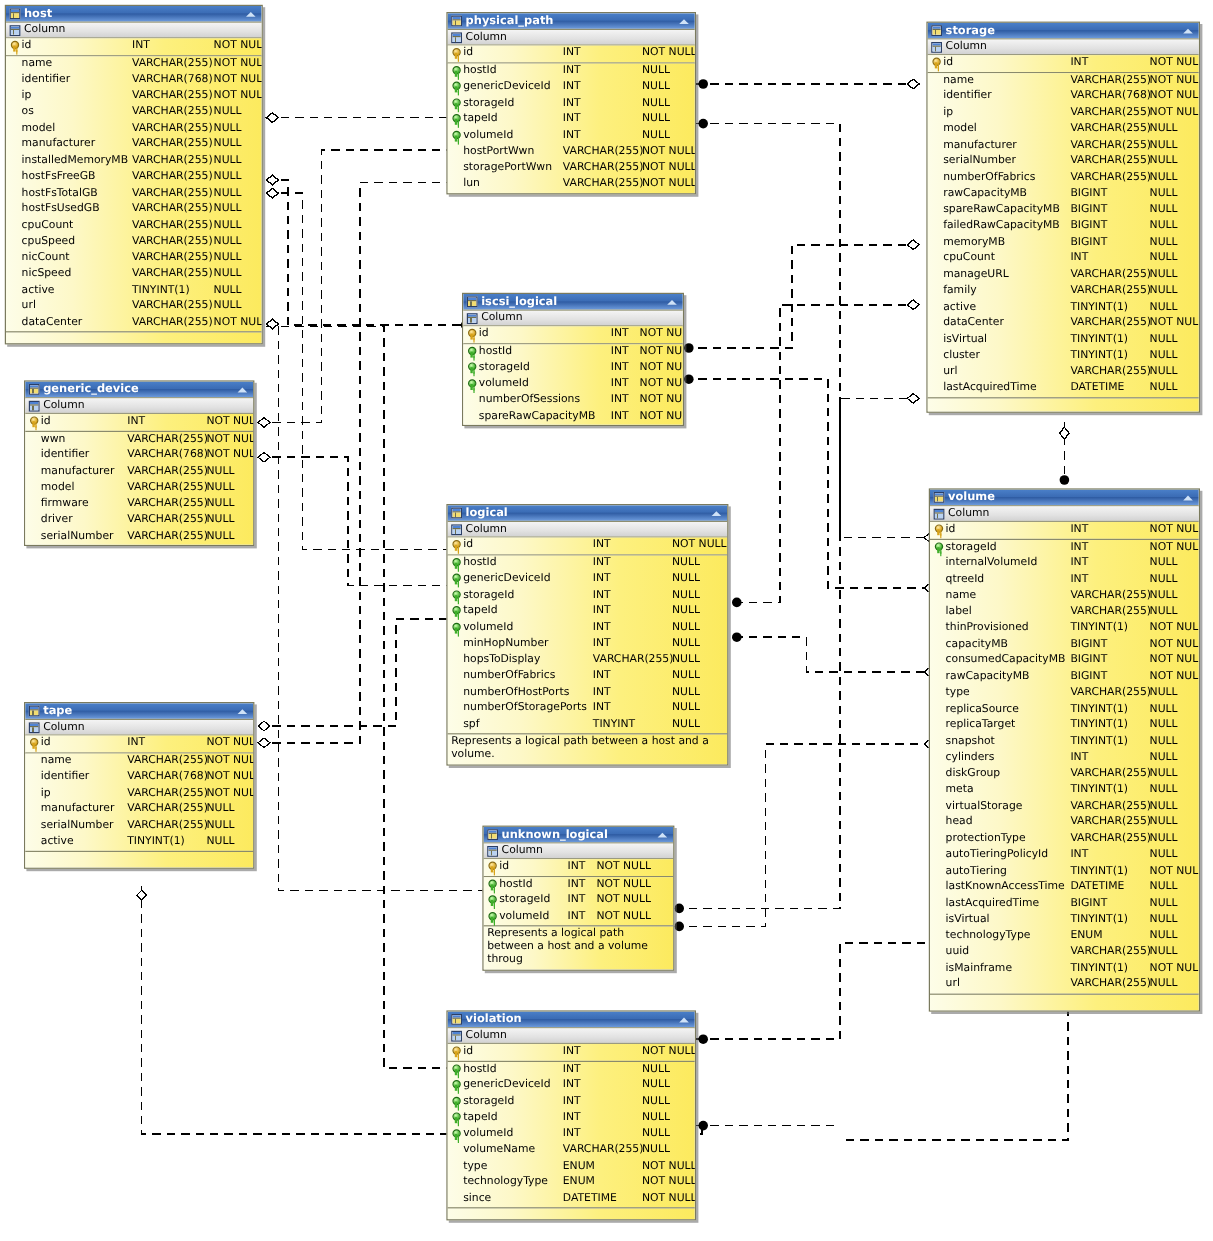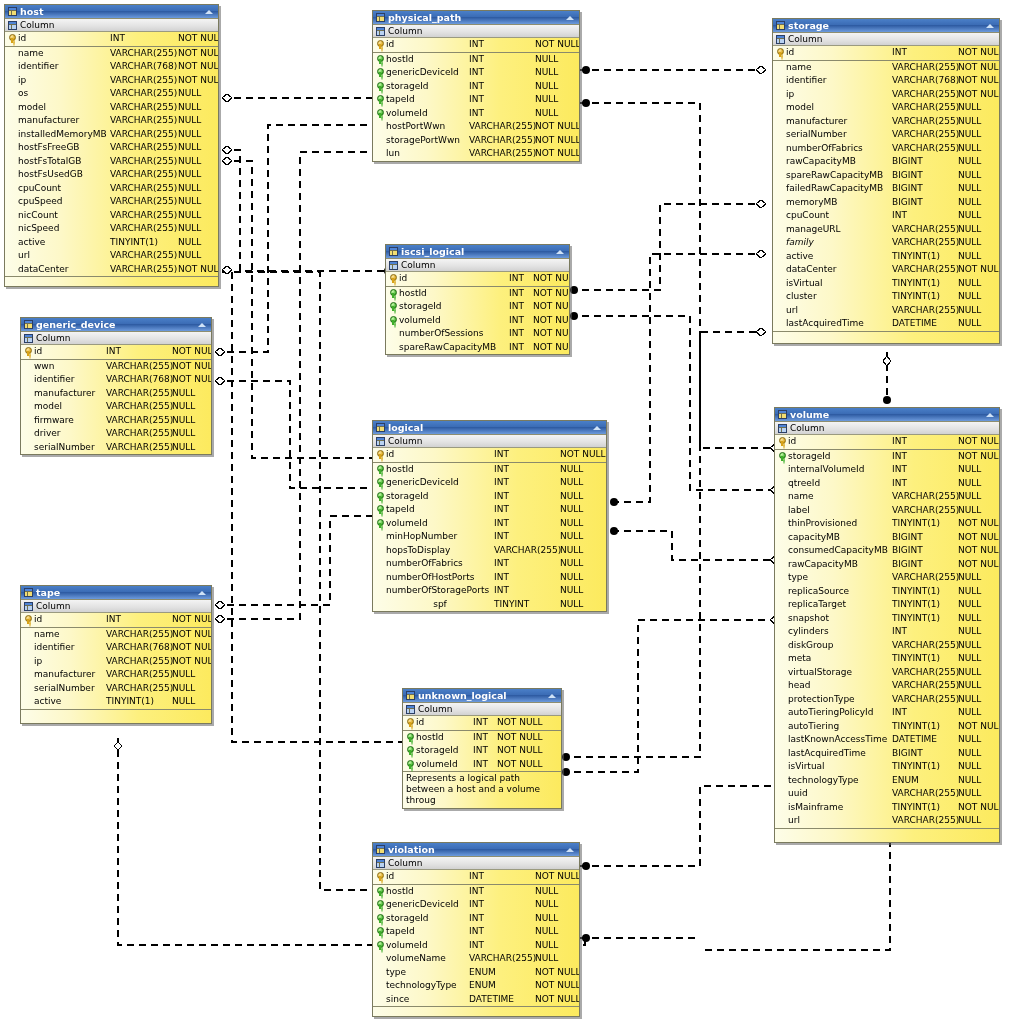--- a/index.html
+++ b/index.html
@@ -747,25 +747,26 @@
             <div class="cnull">NULL</div>
           </div>
           <div class="row">
             <div class="keycell"></div>
             <div class="cname" style="width: 108px;">numberOfStoragePorts</div>
             <div class="ctype" style="width: 66px;">INT</div>
             <div class="cnull">NULL</div>
           </div>
           <div class="row">
             <div class="keycell"></div>
-            <div class="cname" style="width: 108px; text-align: center;">spf</div>
+            <div class="cname" style="width: 108px;">spf</div>
             <div class="ctype" style="width: 66px;">TINYINT</div>
             <div class="cnull">NULL</div>
           </div>
         </div>
+        <div class="note">Represents a logical path between a host and a volume.</div>
       </div>
       <div class="entity" style="left: 402px; top: 688px; width: 160px;">
         <div class="titlebar">
           <span class="tbl-icon"></span>
           <span class="title-text">unknown_logical</span>
           <span class="collapse-ico"></span>
         </div>
         <div class="colhdr">
           <span class="tbl-icon blue"></span>
           <span class="lbl">Column</span>
@@ -990,21 +991,21 @@
             <div class="cnull">NULL</div>
           </div>
           <div class="row">
             <div class="keycell"></div>
             <div class="cname" style="width: 106px;">manageURL</div>
             <div class="ctype" style="width: 66px;">VARCHAR(255)</div>
             <div class="cnull">NULL</div>
           </div>
           <div class="row">
             <div class="keycell"></div>
-            <div class="cname" style="width: 106px; font-style: italic;">family</div>
+            <div class="cname" style="width: 106px;">family</div>
             <div class="ctype" style="width: 66px;">VARCHAR(255)</div>
             <div class="cnull">NULL</div>
           </div>
           <div class="row">
             <div class="keycell"></div>
             <div class="cname" style="width: 106px;">active</div>
             <div class="ctype" style="width: 66px;">TINYINT(1)</div>
             <div class="cnull">NULL</div>
           </div>
           <div class="row">

